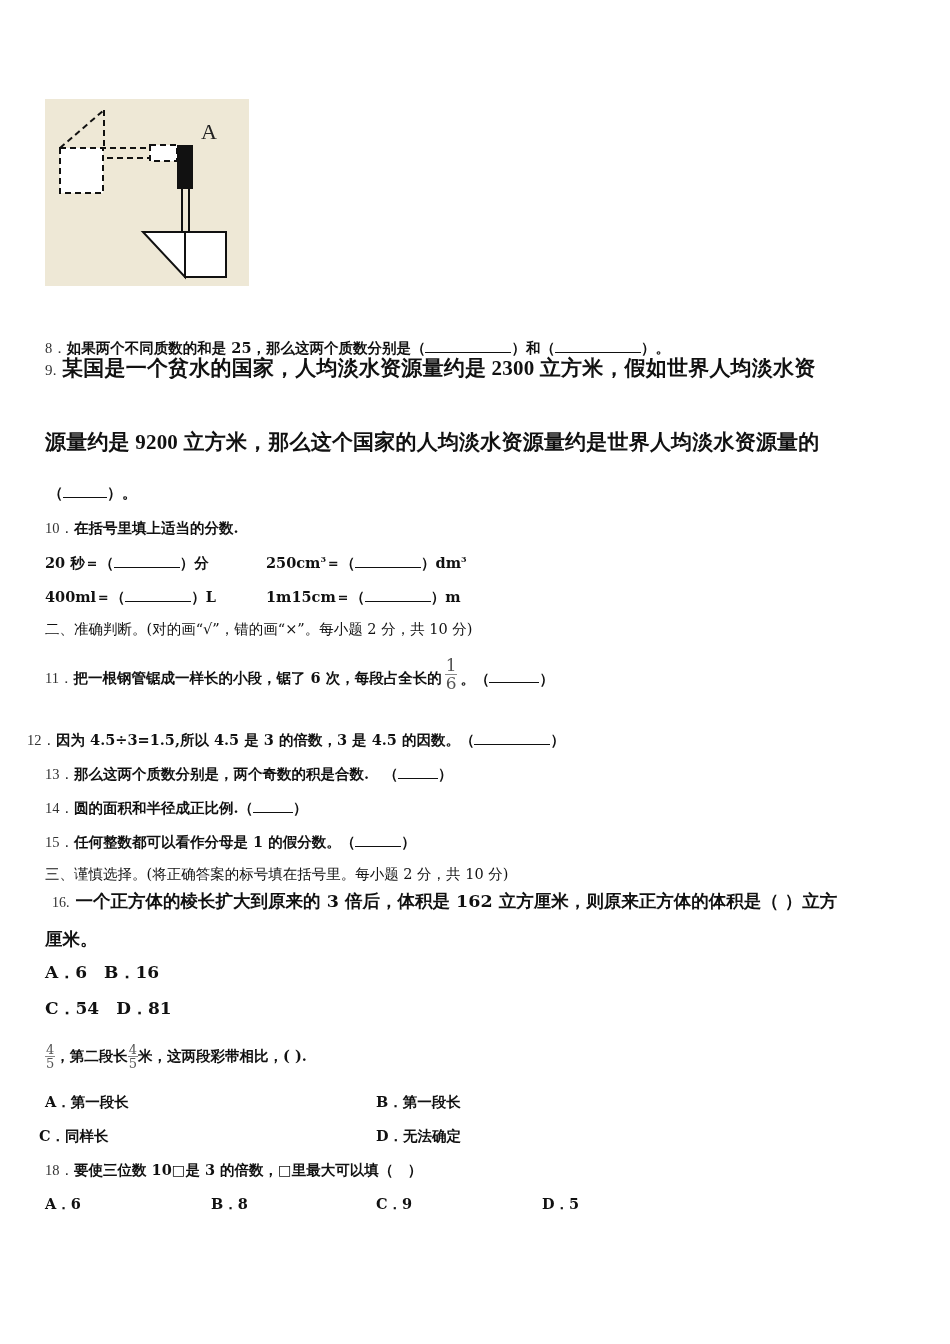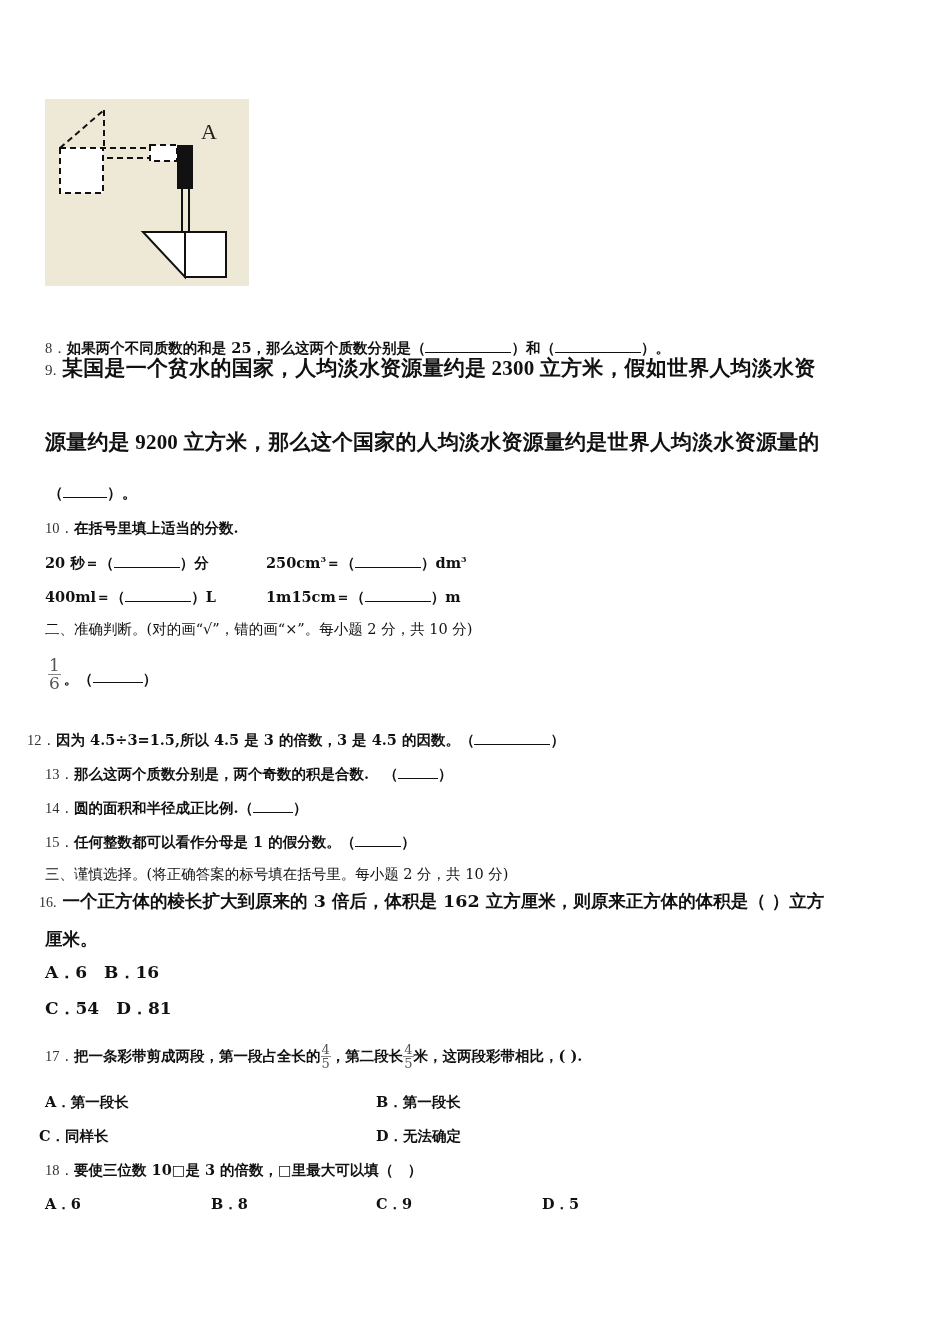--- a/index.html
+++ b/index.html
@@ -68,20 +68,21 @@
 <div class="abs q" style="left:45px; top:586px;">
   <span>400ml＝（</span><span class="blank" style="width:66px"></span><span>）L</span>
 </div>
 <div class="abs q" style="left:266px; top:586px;">
   <span>1m15cm＝（</span><span class="blank" style="width:66px"></span><span>）m</span>
 </div>
 
 <div class="abs sec" style="left:45px; top:620px;">二、准确判断。(对的画“√”，错的画“×”。每小题 2 分，共 10 分)</div>
 
 <div class="abs q" style="left:45px; top:648px; height:44px; display:flex; align-items:flex-end;">
+  <span style="padding-bottom:4px"><span class="num">11．</span><span>把一根钢管锯成一样长的小段，锯了 6 次，每段占全长的</span></span>
   <span class="frac" style="font-size:17px; margin:0 3px;">
       <span class="n">1</span>
       <span class="d">6</span>
     </span>
   <span style="padding-bottom:4px"><span>。（</span><span class="blank" style="width:50px"></span><span>）</span></span>
 </div>
 
 <div class="abs q" style="left:27px; top:729px;">
   <span class="num">12．</span><span>因为 4.5÷3=1.5,所以 4.5 是 3 的倍数，3 是 4.5 的因数。（</span><span class="blank" style="width:76px"></span><span>）</span>
 </div>
@@ -90,29 +91,28 @@
 </div>
 <div class="abs q" style="left:45px; top:797px;">
   <span class="num">14．</span><span>圆的面积和半径成正比例.（</span><span class="blank" style="width:40px"></span><span>）</span>
 </div>
 <div class="abs q" style="left:45px; top:831px;">
   <span class="num">15．</span><span>任何整数都可以看作分母是 1 的假分数。（</span><span class="blank" style="width:46px"></span><span>）</span>
 </div>
 
 <div class="abs sec" style="left:45px; top:865px;">三、谨慎选择。(将正确答案的标号填在括号里。每小题 2 分，共 10 分)</div>
 
-<div class="abs" style="left:39px; top:889px; font-size:17.5px; font-weight:bold;">
+<div class="abs" style="left:52px; top:889px; font-size:17.5px; font-weight:bold;">
   <span class="num" style="font-size:14px">16.</span> <span>一个正方体的棱长扩大到原来的 3 倍后，体积是 162 立方厘米，则原来正方体的体积是（  ）立方</span>
 </div>
 <div class="abs" style="left:45px; top:927px; font-size:17.5px; font-weight:bold;">厘米。</div>
 <div class="abs" style="left:45px; top:961px; font-size:17px; font-weight:bold;">A．6　B．16</div>
 <div class="abs" style="left:45px; top:997px; font-size:17px; font-weight:bold;">C．54　D．81</div>
 
 <div class="abs q" style="left:45px; top:1028px; height:42px; display:flex; align-items:flex-end;">
-  <span style="padding-bottom:4px"><span class="num">17．</span><span>把一条彩带剪成两段，第一段占全长的</span></span>
   <span class="frac" style="font-size:13px;">
       <span class="n">4</span>
       <span class="d">5</span>
     </span>
   <span style="padding-bottom:4px">，第二段长</span>
   <span class="frac" style="font-size:13px;">
       <span class="n">4</span>
       <span class="d">5</span>
     </span>
   <span style="padding-bottom:4px">米，这两段彩带相比，( ).</span>

